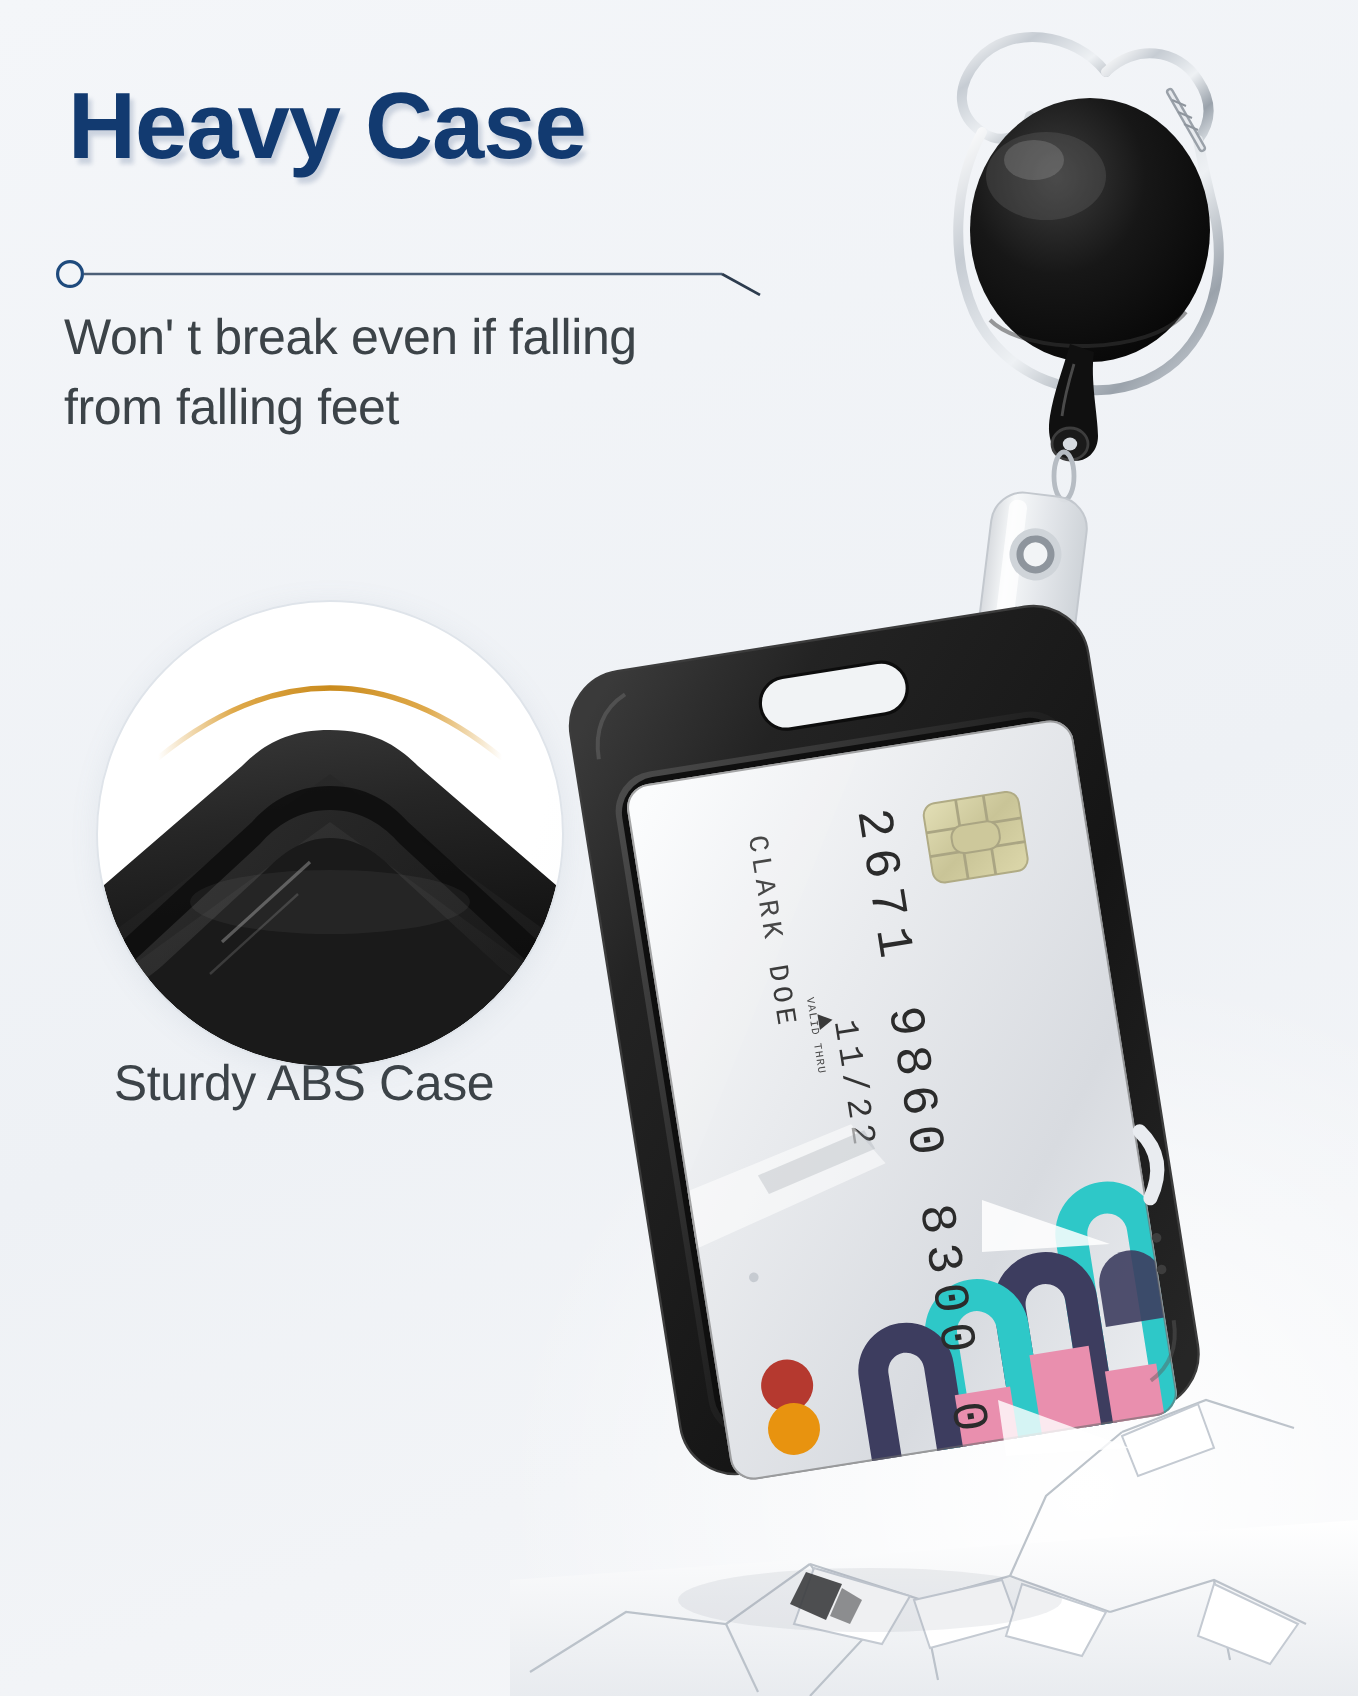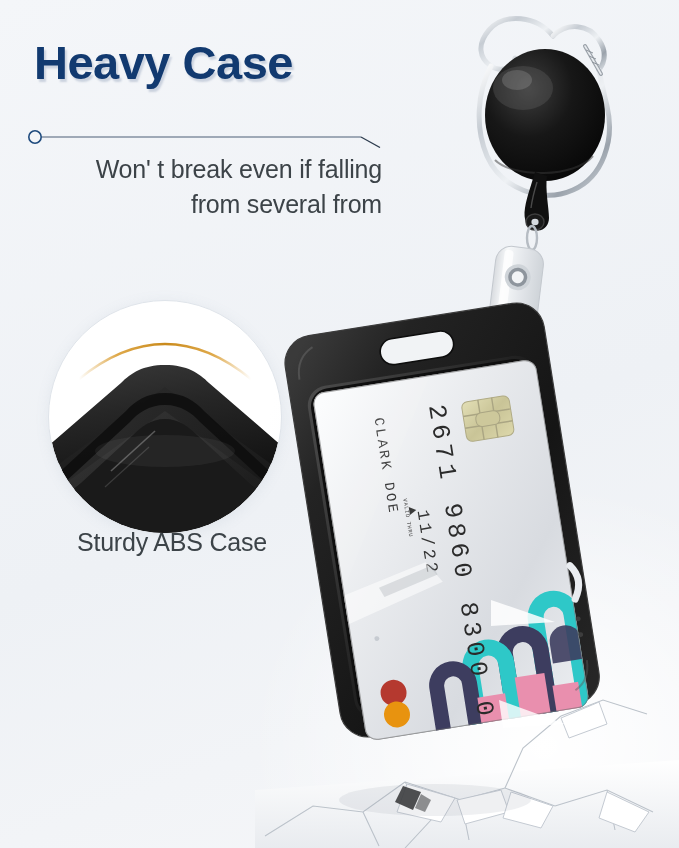--- a/index.html
+++ b/index.html
@@ -27,35 +27,34 @@
     text-shadow:2px 3px 2px rgba(120,140,170,.33);
     line-height:1.05;
   }
   .divider{
     position:absolute;left:24px;top:126px;width:360px;height:22px;
   }
   .subtitle{
     position:absolute;left:32px;top:152px;width:350px;
     font-size:25px;line-height:1.38;color:#3c4348;font-weight:400;
     letter-spacing:-.2px;
-    text-align:right;
   }
 
   
   .bubble{
     position:absolute;left:48px;top:300px;width:232px;height:232px;
     border-radius:50%;
     background:radial-gradient(circle at 42% 32%,#ffffff 0%,#ffffff 62%,#fbfcfd 100%);
     border:1px solid #dfe4ea;
     box-shadow:0 2px 14px rgba(120,135,155,.10);
     overflow:hidden;
   }
   .bubble svg{display:block;}
   .bubble-caption{
-    position:absolute;left:56px;top:528px;width:232px;
+    position:absolute;left:36px;top:528px;width:232px;
     text-align:center;font-size:25px;color:#3c4348;letter-spacing:-.2px;
   }
 
   
   .product{
     position:absolute;left:255px;top:0px;width:424px;height:848px;
   }
   .product svg{display:block;}
 </style>
 </head>
@@ -68,21 +67,21 @@
   <div class="divider">
     <svg width="360" height="22" viewBox="0 0 360 22" xmlns="http://www.w3.org/2000/svg">
       <circle cx="11" cy="11" r="6.2" fill="none" stroke="#1e4a7d" stroke-width="1.6"></circle>
       <line x1="18" y1="11" x2="337" y2="11" stroke="#4c5f77" stroke-width="1.2"></line>
       <line x1="337" y1="11" x2="356" y2="21.5" stroke="#2d3c4e" stroke-width="1.3"></line>
     </svg>
   </div>
 
   <div class="subtitle">
     <div>Won' t break even if falling</div>
-    <div>from several from</div>
+    <div>from falling feet</div>
   </div>
 
   <div class="bubble">
     <svg width="232" height="232" viewBox="0 0 232 232" xmlns="http://www.w3.org/2000/svg">
       <defs>
         <linearGradient id="arcg" x1="0" y1="0" x2="1" y2="0">
           <stop offset="0%" stop-color="#d99a2b" stop-opacity="0"></stop>
           <stop offset="22%" stop-color="#d99a2b" stop-opacity=".85"></stop>
           <stop offset="50%" stop-color="#c98a1c" stop-opacity="1"></stop>
           <stop offset="78%" stop-color="#d99a2b" stop-opacity=".85"></stop>

